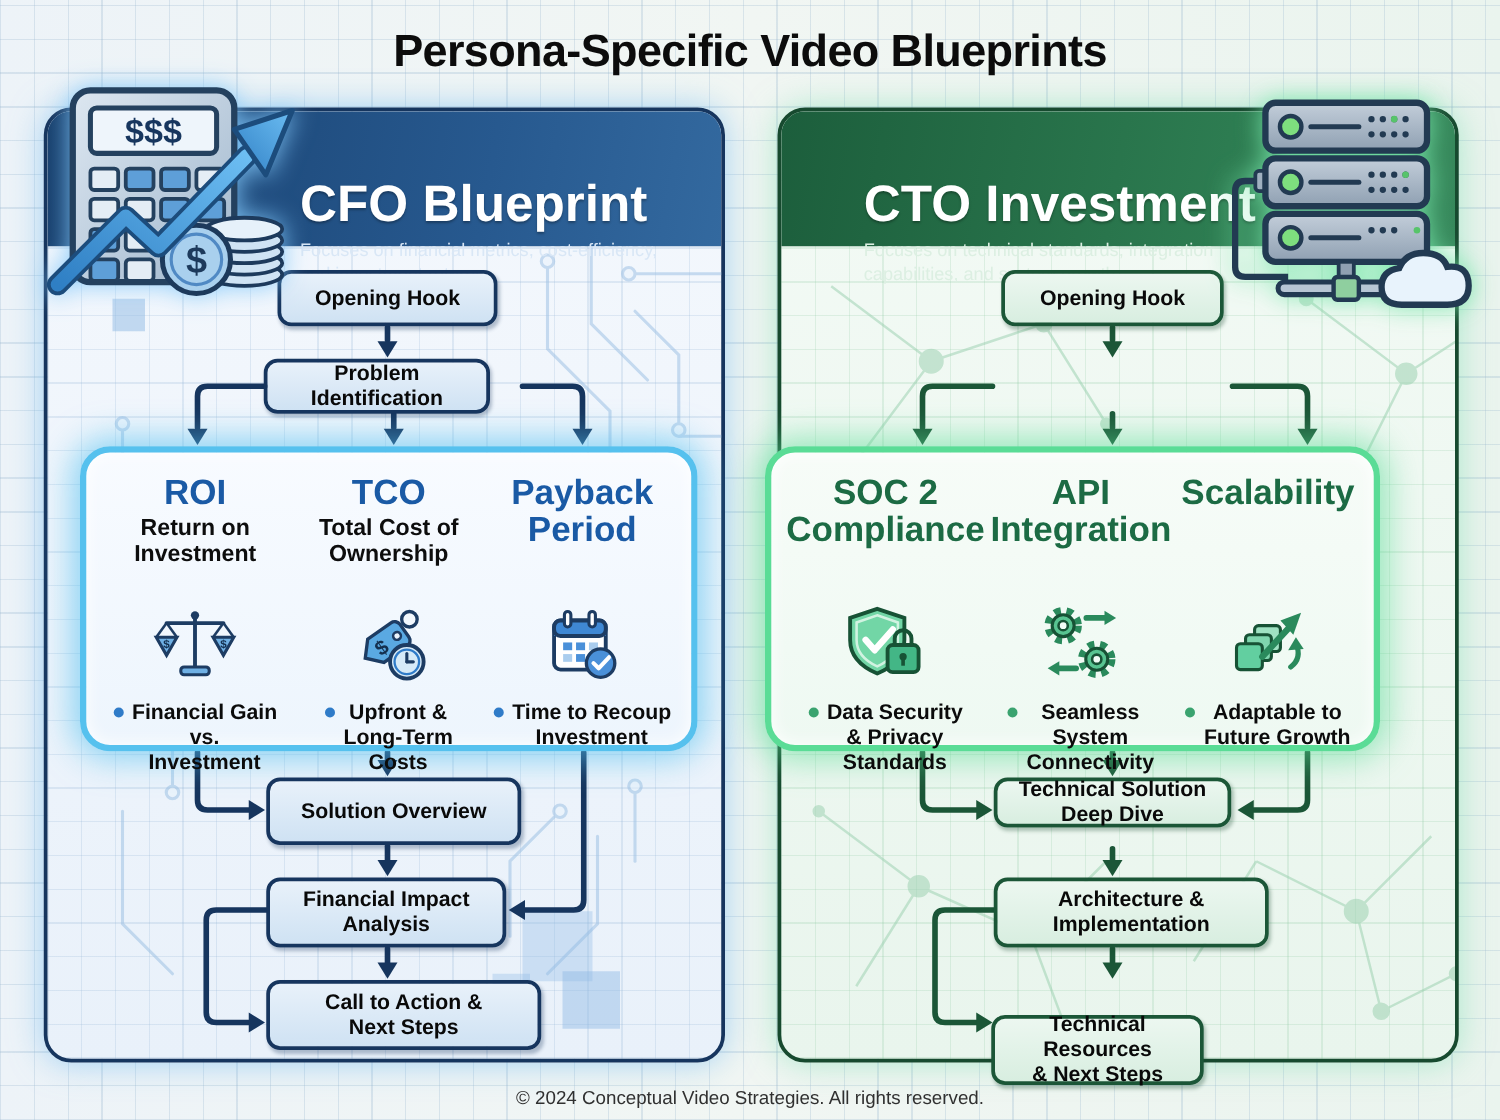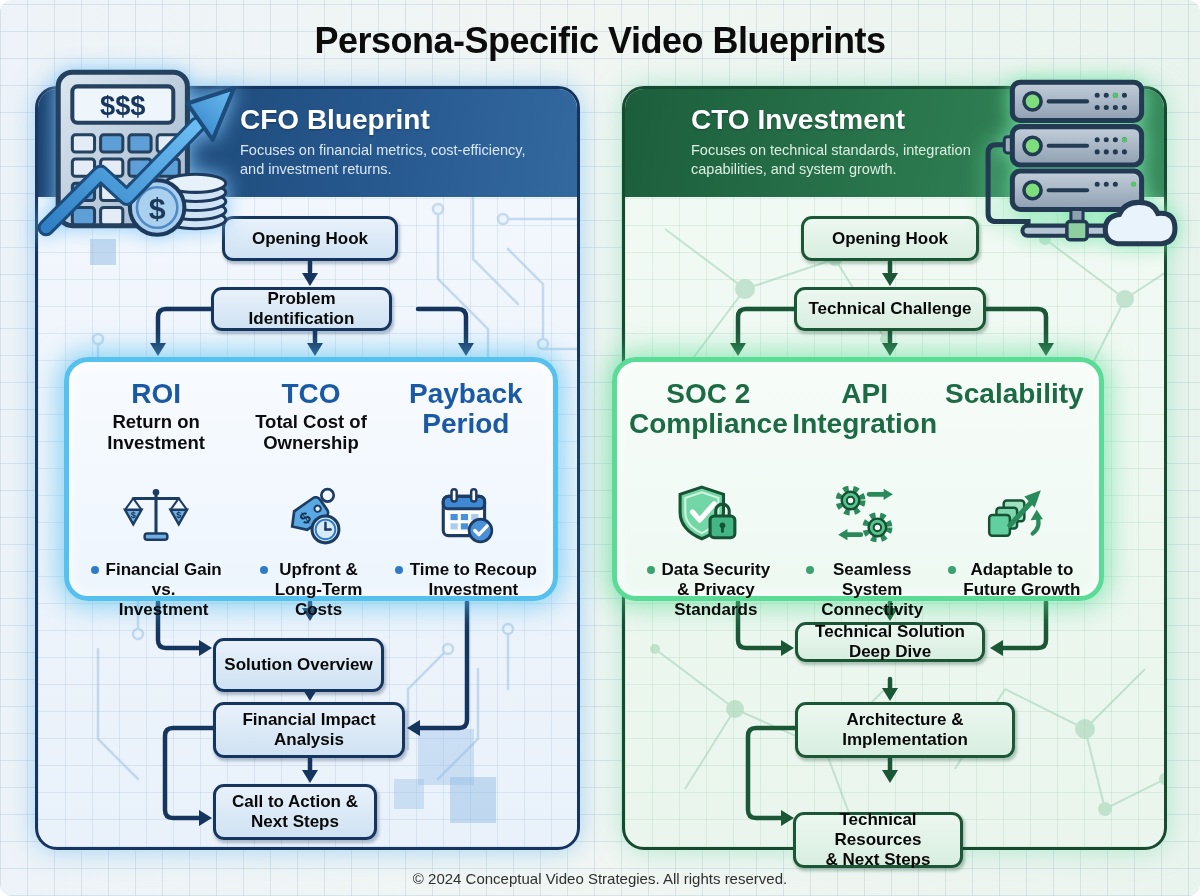--- a/index.html
+++ b/index.html
@@ -3,42 +3,41 @@
 <meta charset="utf-8">
 <style>
   html,body{margin:0;padding:0;background:#fff;}
   .stage{
     position:relative;width:1200px;height:896px;overflow:hidden;margin:0 auto;
     font-family:"Liberation Sans",sans-serif;
     background-image:
       repeating-linear-gradient(0deg, rgba(150,180,205,.28) 0 1px, transparent 1px 27px),
       repeating-linear-gradient(90deg, rgba(150,180,205,.28) 0 1px, transparent 1px 27px),
       linear-gradient(90deg,#edf3f8 0%,#f1f6f3 50%,#eaf4ee 100%);
-    border-radius: 12px;
   }
   .main-title{position:absolute;top:20px;left:0;width:100%;text-align:center;
     font-size:36px;font-weight:800;color:#0c0c0c;letter-spacing:-.5px;}
   .panel{position:absolute;top:86px;width:545px;height:764px;border-radius:22px;overflow:hidden;box-sizing:border-box;}
   .panel.cfo{left:35px;border:3px solid #16355e;
     box-shadow:0 0 26px rgba(100,180,240,.55);
     background-image:
       repeating-linear-gradient(0deg, rgba(140,175,210,.22) 0 1px, transparent 1px 27px),
       repeating-linear-gradient(90deg, rgba(140,175,210,.22) 0 1px, transparent 1px 27px),
       linear-gradient(180deg,#f4f8fd,#e9f1fa);}
   .panel.cto{left:622px;border:3px solid #174a2f;
     box-shadow:0 0 26px rgba(110,220,170,.5);
     background-image:
       repeating-linear-gradient(0deg, rgba(140,200,160,.22) 0 1px, transparent 1px 27px),
       repeating-linear-gradient(90deg, rgba(140,200,160,.22) 0 1px, transparent 1px 27px),
       linear-gradient(180deg,#f3faf5,#e9f5ed);}
   .decor{position:absolute;inset:0;z-index:0;}
   .hdr{position:absolute;top:0;left:0;right:0;height:108px;color:#fff;z-index:2;box-sizing:border-box;}
   .cfo .hdr{background:linear-gradient(100deg,#18406e 0%,#27598f 65%,#33699f 100%);padding:15px 0 0 202px;}
   .cto .hdr{background:linear-gradient(100deg,#1c5e3c 0%,#2d7c51 65%,#37895c 100%);padding:15px 0 0 66px;}
-  .hdr-title{font-size:28px;font-weight:800;text-shadow:0 1px 2px rgba(0,0,0,.3);}
+  .hdr-title{font-size:41px;font-weight:800;text-shadow:0 1px 2px rgba(0,0,0,.3);margin-top:36px;}
   .hdr-sub{margin-top:5px;font-size:14.5px;line-height:1.3;font-weight:500;white-space:pre-line;color:#d9e7f6;}
   .cto .hdr-sub{color:#dcefe2;}
   .fbox{position:absolute;z-index:6;display:flex;align-items:center;justify-content:center;text-align:center;
     font-weight:800;font-size:17px;line-height:1.16;color:#090909;border-radius:11px;white-space:pre-line;box-sizing:border-box;}
   .fbox.b{background:linear-gradient(180deg,#e8f1fa,#cfe2f3);border:3px solid #16355e;box-shadow:1.5px 2.5px 3px rgba(22,53,94,.3);}
   .fbox.g{background:linear-gradient(180deg,#ecf7f0,#d8eee0);border:3px solid #1b5637;box-shadow:1.5px 2.5px 3px rgba(23,74,47,.3);}
   .hl{position:absolute;top:357px;height:244px;z-index:5;border-radius:24px;display:grid;
     grid-template-columns:1fr 1.06fr 1fr;padding:17px 12px 23px;box-sizing:border-box;}
   .hl.cfo-hl{left:64px;width:494px;border:5px solid #56c1ee;
     background:linear-gradient(180deg,#f8fbff,#edf5fd);
@@ -189,28 +188,27 @@
         <polygon points="882,608 898,608 890,621"></polygon>
       <polygon points="1003,640 1003,656 990,648"></polygon>
         <polygon points="882,688 898,688 890,701"></polygon>
       <polygon points="781,810 781,826 794,818"></polygon>
         <polygon points="882,770 898,770 890,783"></polygon>
     </g>
   </svg>
 
   <div class="fbox b" style="left:222px;top:216px;width:176px;height:45px">Opening Hook</div>
   <div class="fbox b" style="left:211px;top:287px;width:181px;height:44px">Problem Identification</div>
-  <div class="fbox b" style="left:213px;top:638px;width:171px;height:54px">Solution Overview</div>
+  <div class="fbox b" style="left:213px;top:622px;width:204px;height:54px">Solution Overview</div>
   <div class="fbox b" style="left:213px;top:702px;width:192px;height:56px">Financial Impact
 Analysis</div>
-  <div class="fbox b" style="left:213px;top:784px;width:164px;height:56px">Call to Action &amp;
+  <div class="fbox b" style="left:213px;top:784px;width:220px;height:56px">Call to Action &amp;
 Next Steps</div>
 
   <div class="fbox g" style="left:801px;top:216px;width:178px;height:45px">Opening Hook</div>
-  <div class="fbox g" style="left:794px;top:287px;width:192px;height:44px">Technical Challenge</div>
   <div class="fbox g" style="left:795px;top:622px;width:190px;height:40px">Technical Solution
 Deep Dive</div>
   <div class="fbox g" style="left:795px;top:702px;width:220px;height:56px">Architecture &amp;
 Implementation</div>
   <div class="fbox g" style="left:793px;top:812px;width:170px;height:56px">Technical Resources
 &amp; Next Steps</div>
 
   <div class="hl cfo-hl">
     <div class="mcol">
       <div class="mhead">

